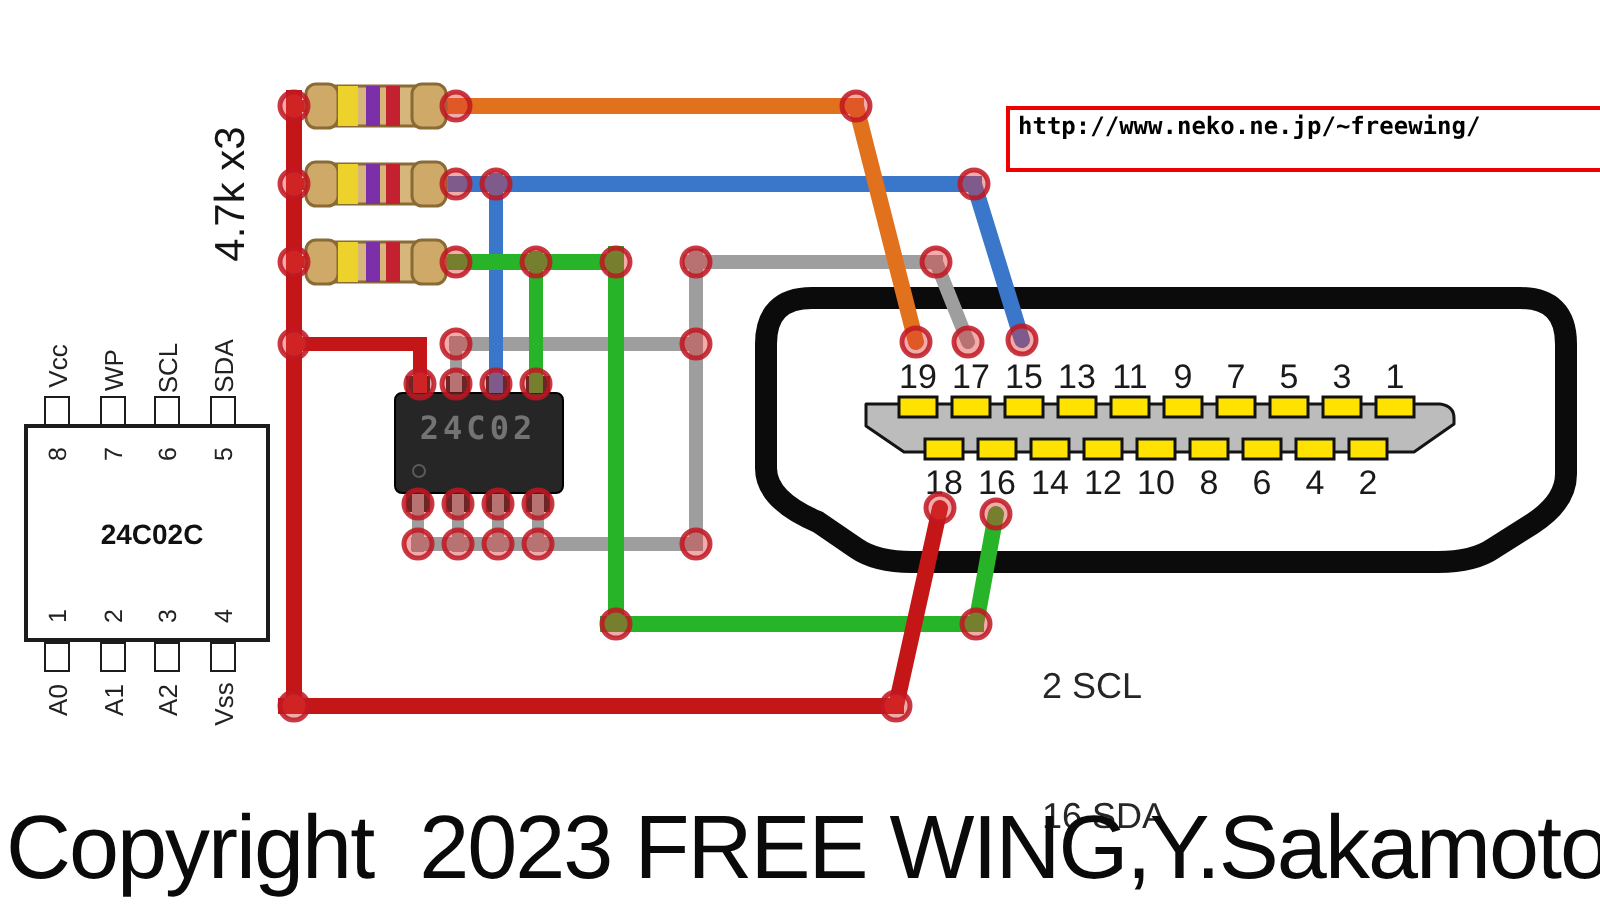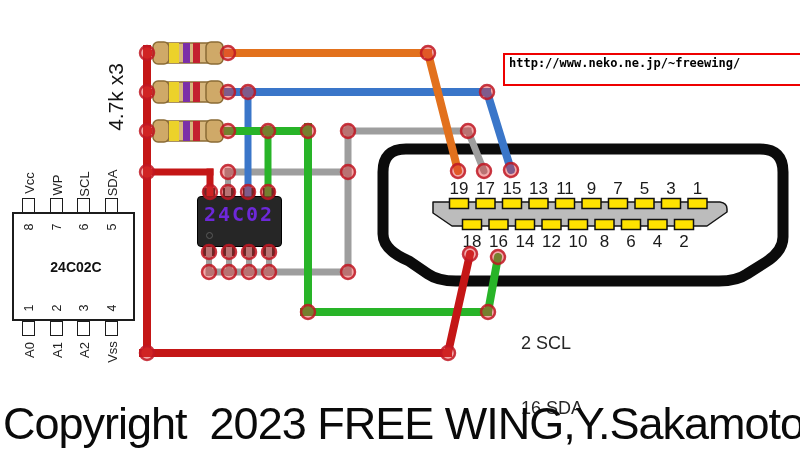--- a/index.html
+++ b/index.html
@@ -24,21 +24,21 @@
          border-radius:50%;background:#fff;}
   .chip-name{font-size:14px;font-weight:700;color:#111;}
   .pin-square{position:absolute;width:13px;height:15px;border:1.5px solid #1c1c1c;
               box-sizing:border-box;background:#fff;}
   .pin-num{font-size:12.5px;color:#222;}
   .pin-lab{font-size:13px;color:#222;}
 
   .ic-body{left:197px;top:196px;width:85px;height:51px;background:#262626;border:1px solid #000;
            border-radius:4px;box-sizing:border-box;}
   .ic-text{left:239px;top:214px;font-family:"DejaVu Sans Mono",monospace;font-weight:700;
-           font-size:20px;color:#6d28d9;letter-spacing:2px;}
+           font-size:16px;color:#737373;letter-spacing:2px;}
   .ic-stub{position:absolute;width:12px;height:9px;background:#1a1a1a;}
   .ic-dot{left:206px;top:232px;width:7px;height:7px;border:1.5px solid #5a5a5a;border-radius:50%;
           box-sizing:border-box;}
 
   .pinlist{left:521px;top:290px;font-size:18px;line-height:21.5px;color:#262626;white-space:pre;}
   .footer{left:3px;top:398px;font-size:45px;font-weight:500;color:#0a0a0a;letter-spacing:-1px;
           white-space:pre;}
 
   svg.overlay{position:absolute;left:0;top:0;pointer-events:none;}
   .shell{fill:#ffffff;stroke:#0b0b0b;stroke-width:11;stroke-linejoin:round;}

